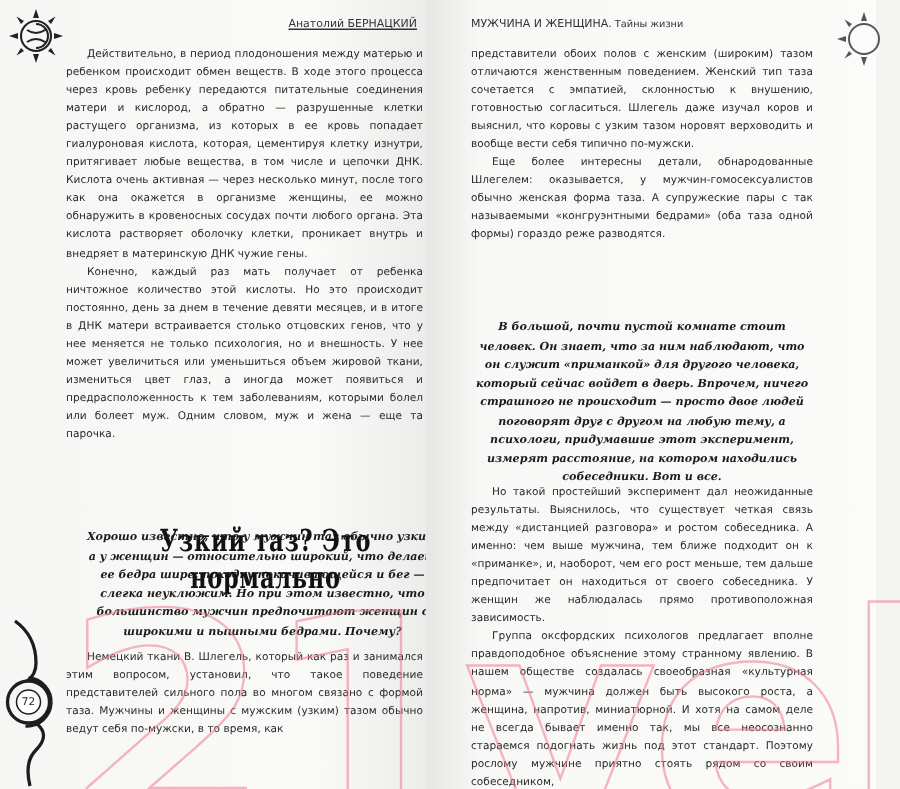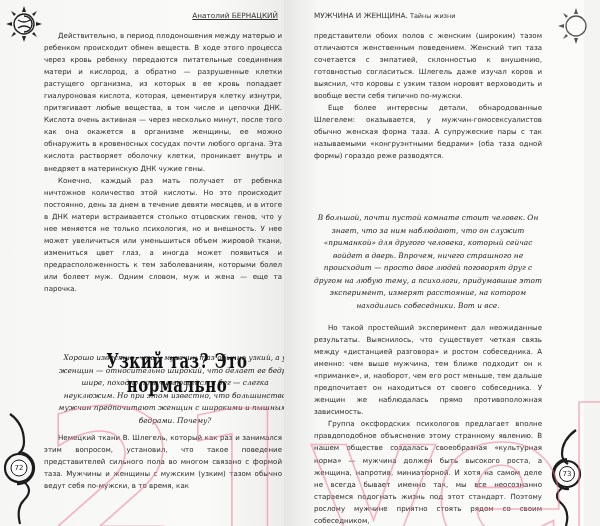--- a/index.html
+++ b/index.html
@@ -8,21 +8,21 @@
   .page { position:absolute; top:0; height:526px; }
   .page-left { left:0; width:300px; background:linear-gradient(to right,#f6f6f5 0%,#fafaf9 70%,#e9e9e8 100%); }
   .page-right { left:284px; width:300px; background:linear-gradient(to right,#e6e6e5 0%,#f8f8f7 12%,#fbfbfa 100%); }
   .running-head { position:absolute; top:11px; font-size:7.3px; color:#333; }
   .left-head { right:22px;text-decoration:underline; }
   .right-head { left:30px; }
   .body-text { position:absolute; font-size:7.05px; line-height:12.05px; text-align:justify; letter-spacing:0.02px; }
   .body-text p { margin:0; text-indent:14px; }
   .body-text p.noindent { text-indent:0; }
   .heading { font-family:"DejaVu Serif", serif; font-weight:bold; text-align:center; color:#111; transform:scaleY(1.35); letter-spacing:0.5px; }
-  .lead { font-family:"DejaVu Serif", serif; font-style:italic; font-weight:normal; font-size:7.4px; line-height:12.5px; text-align:center; color:#1a1a1a; }
+  .lead { font-family:"DejaVu Serif", serif; font-style:italic; font-weight:bold; font-size:7.4px; line-height:12.5px; text-align:center; color:#1a1a1a; }
   .ornament { position:absolute; }
   .watermark { position:absolute; font-family:"DejaVu Sans", sans-serif; font-weight:bold; font-size:200px; color:transparent;
                -webkit-text-stroke:1.6px rgba(240,120,150,0.55); letter-spacing:-6px; line-height:1; pointer-events:none; }
   .page-num { position:absolute; font-size:7px; color:#222; text-align:center; width:16px; }
 </style>
 </head>
 <body>
 
 <div class="page page-left">
 
@@ -103,27 +103,15 @@
   </div>
 
 
   <div class="lead" style="position:absolute;left:30px;top:212px;width:228px;">В большой, почти пустой комнате стоит человек. Он знает, что за ним наблюдают, что он служит «приманкой» для другого человека, который сейчас войдет в дверь. Впрочем, ничего страшного не происходит — просто двое людей поговорят друг с другом на любую тему, а психологи, придумавшие этот эксперимент, измерят расстояние, на котором находились собеседники. Вот и все.</div>
 
   <div class="body-text" style="left:30px;top:322px;width:228px;">
     <p>Но такой простейший эксперимент дал неожиданные результаты. Выяснилось, что существует четкая связь между «дистанцией разговора» и ростом собеседника. А именно: чем выше мужчина, тем ближе подходит он к «приманке», и, наоборот, чем его рост меньше, тем дальше предпочитает он находиться от своего собеседника. У женщин же наблюдалась прямо противоположная зависимость.</p>
     <p>Группа оксфордских психологов предлагает вполне правдоподобное объяснение этому странному явлению. В нашем обществе создалась своеобразная «культурная норма» — мужчина должен быть высокого роста, а женщина, напротив, миниатюрной. И хотя на самом деле не всегда бывает именно так, мы все неосознанно стараемся подогнать жизнь под этот стандарт. Поэтому рослому мужчине приятно стоять рядом со своим собеседником,</p>
   </div>
 
-  <div class="ornament" style="left:266px;top:428px;width:34px;height:98px;">
-    <svg width="34" height="98" viewBox="0 0 34 98">
-      <g fill="none" stroke="#1d1d1d" stroke-width="2.2">
-        <path d="M26 2 q-14 10 -14 24 q0 6 6 10"></path>
-        <circle cx="17" cy="46" r="13"></circle>
-        <path d="M17 31 a15 15 0 1 0 2 30"></path>
-        <path d="M12 60 q-10 8 0 16 q8 8 4 22"></path>
-      </g>
-      <circle cx="17" cy="46" r="7.5" fill="#fff" stroke="#1d1d1d" stroke-width="1"></circle>
-    </svg>
-    <div class="page-num" style="left:9px;top:42px;">73</div>
-  </div>
 </div>
 
 <div class="watermark" style="left:42px;top:385px;">21vek.by</div>
 
 </body></html>

